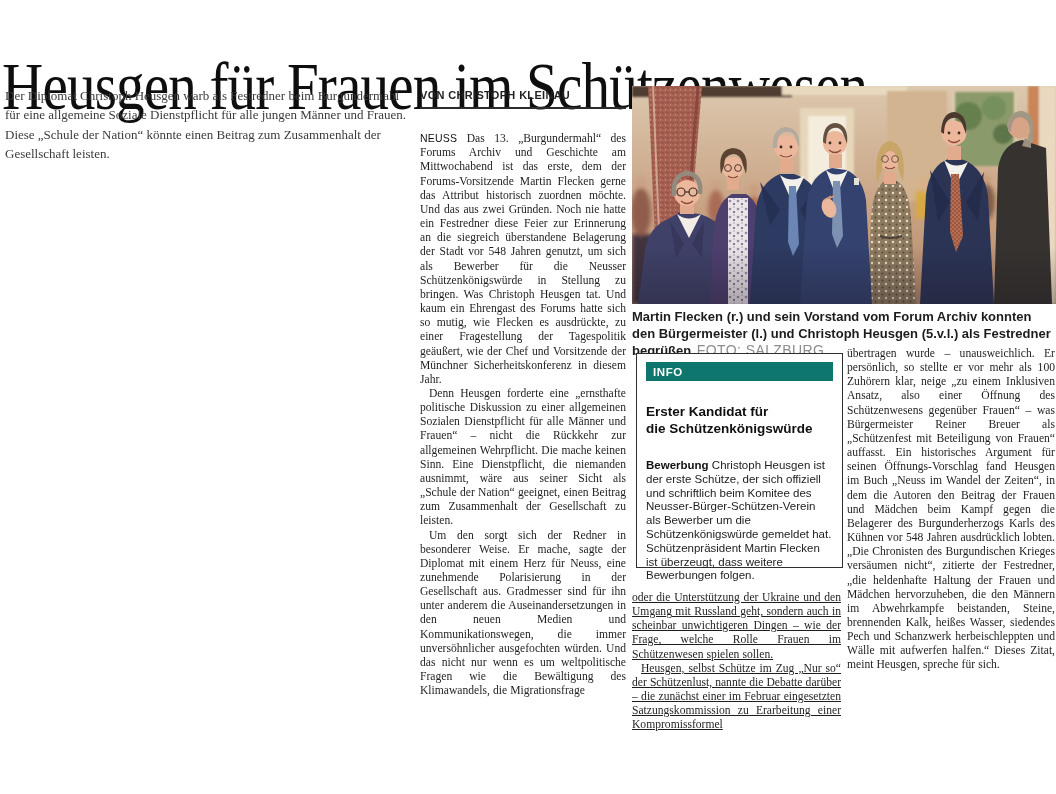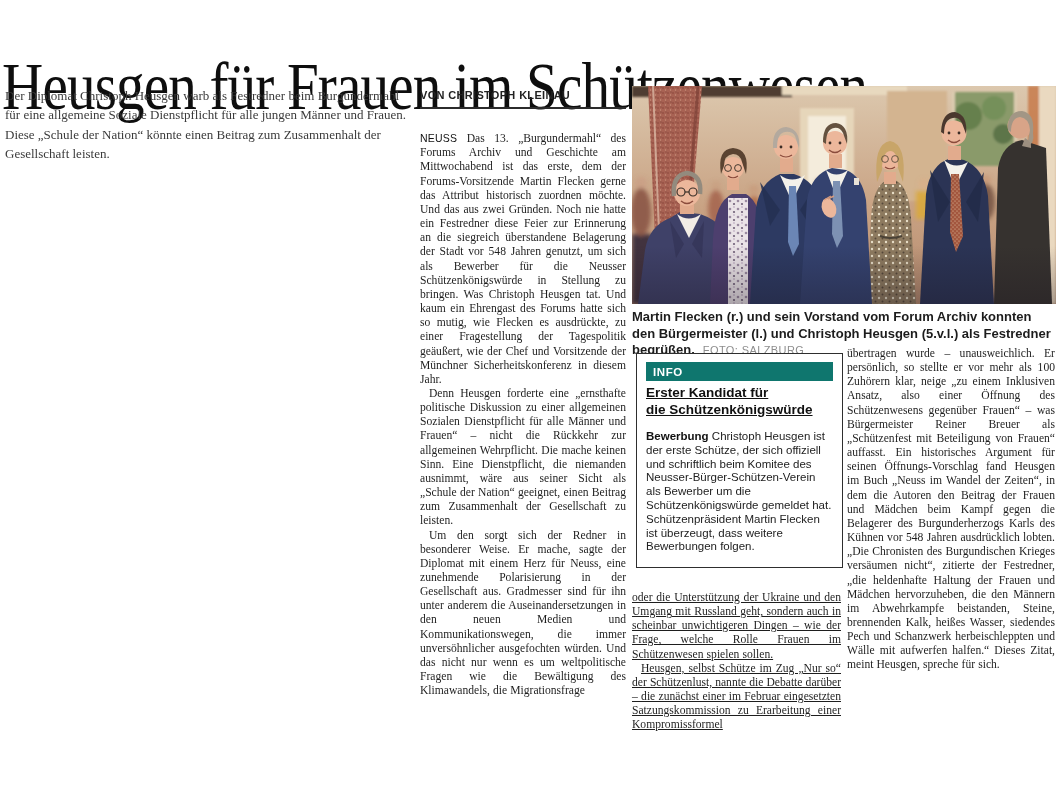--- a/index.html
+++ b/index.html
@@ -26,29 +26,29 @@
           margin-bottom:22px;text-align:left;}
 
   .kicker{font-family:"Liberation Sans",sans-serif;font-weight:400;font-size:10.5px;
           letter-spacing:0.2px;color:#111;}
 
   .photo{position:absolute;left:632px;top:86px;width:424px;height:218px;overflow:hidden;}
 
   .caption{position:absolute;left:632px;top:309px;width:424px;
            font-family:"Liberation Sans",sans-serif;font-size:13px;line-height:16.5px;
            font-weight:700;color:#1c1c1c;text-align:left;}
-  .caption-credit{font-size:11px;font-weight:400;color:#8d8d8d;letter-spacing:0.4px;margin-left:8px;}
+  .caption-credit{font-size:14px;font-weight:400;color:#8d8d8d;letter-spacing:0.4px;margin-left:2px;}
 
   .infobox{position:absolute;left:636px;top:353px;width:207px;height:215px;
            border:1.5px solid #2e2e2e;background:#fff;box-sizing:border-box;
            padding:8px 9px;font-family:"Liberation Sans",sans-serif;}
   .info-label{display:block;color:#fff;font-weight:700;font-size:11.5px;
               letter-spacing:0.6px;padding:4px 7px 3px;background:#edb41e;}
-  .info-title{font-size:13.5px;line-height:16.5px;font-weight:700;color:#101010;margin-top:4px;text-decoration:underline;}
-  .info-body{font-size:11.5px;line-height:13.8px;color:#222;margin-top:12px;text-align:left;}
+  .info-title{font-size:13.5px;line-height:16.5px;font-weight:700;color:#101010;margin-top:23px;}
+  .info-body{font-size:11.5px;line-height:13.8px;color:#222;margin-top:22px;text-align:left;}
   .info-kicker{font-weight:700;color:#111;}
 
   .stray-dot{position:absolute;left:621px;top:784px;width:3px;height:3px;border-radius:50%;background:#4a4a4a;}
 </style>
 </head>
 <body>
 
 <div class="page">
 
   <h1 class="headline">Heusgen für Frauen im Schützenwesen</h1>

